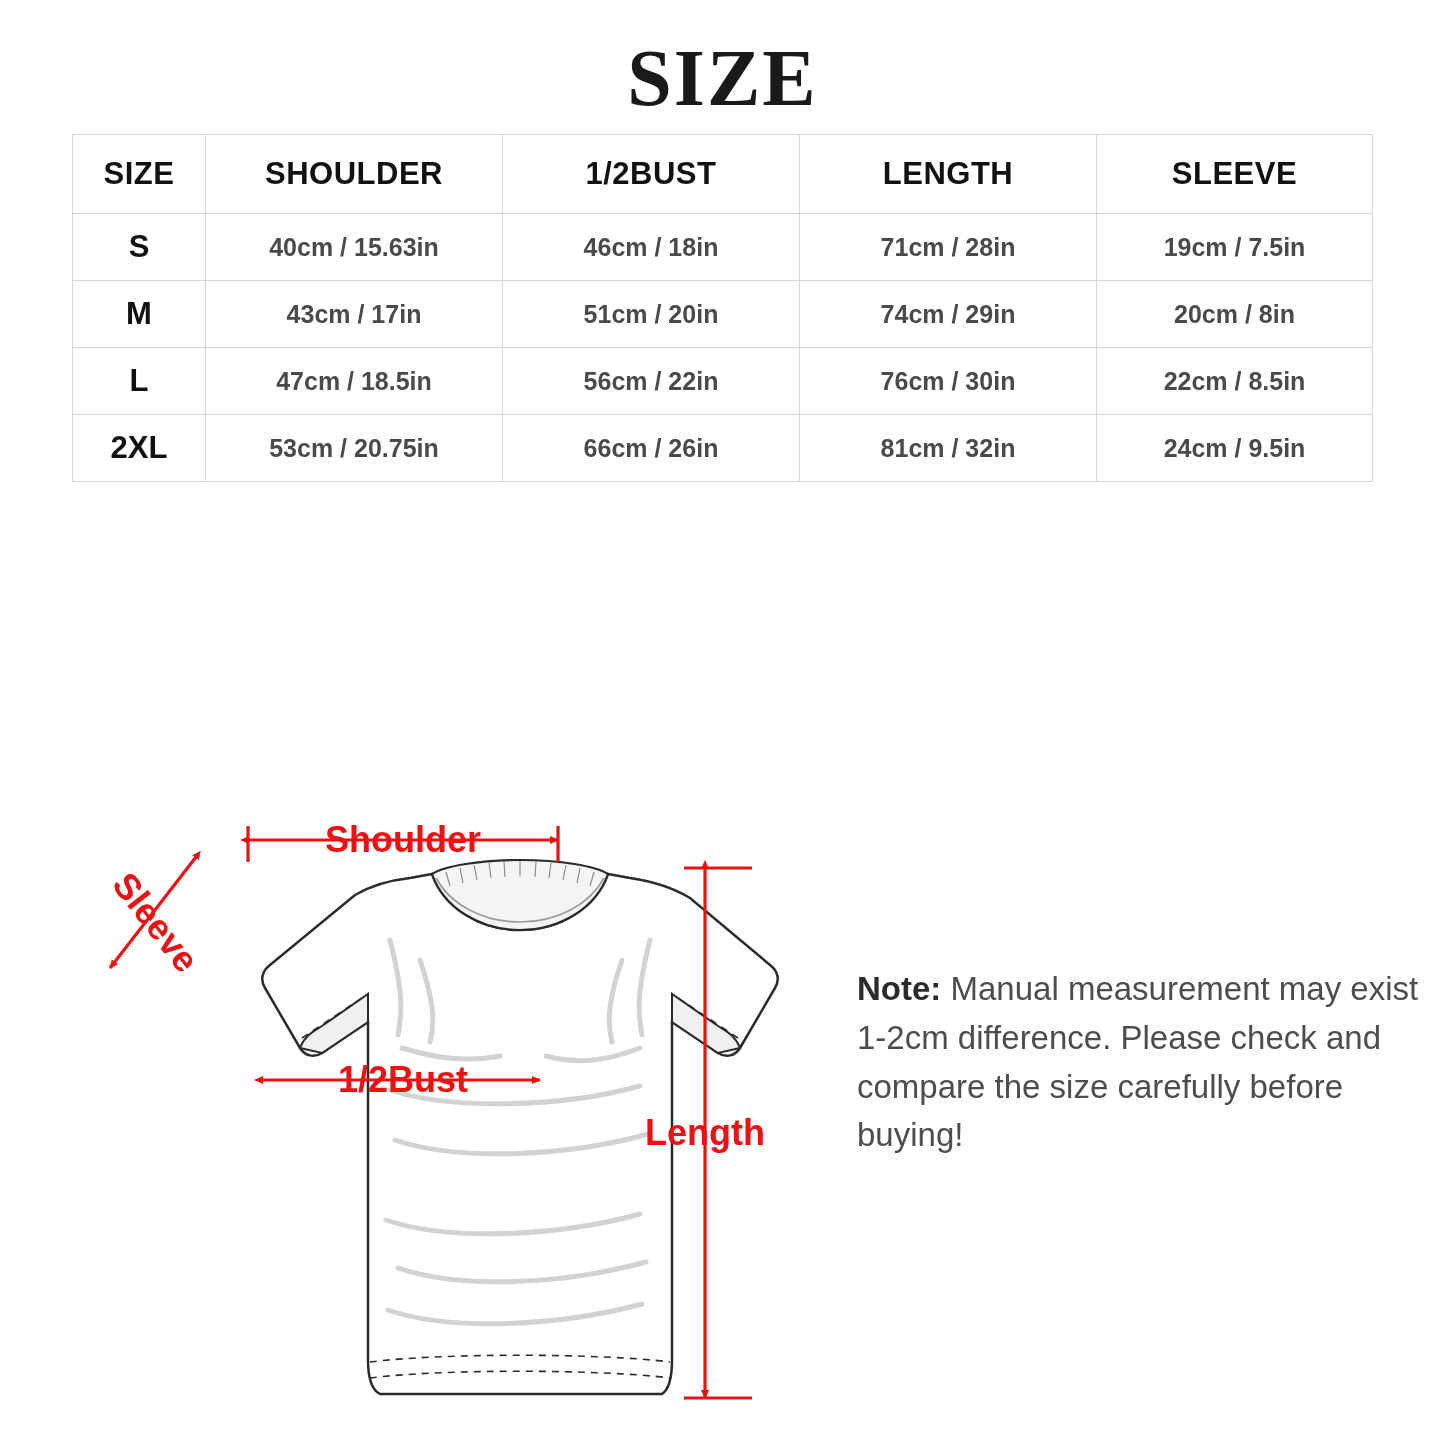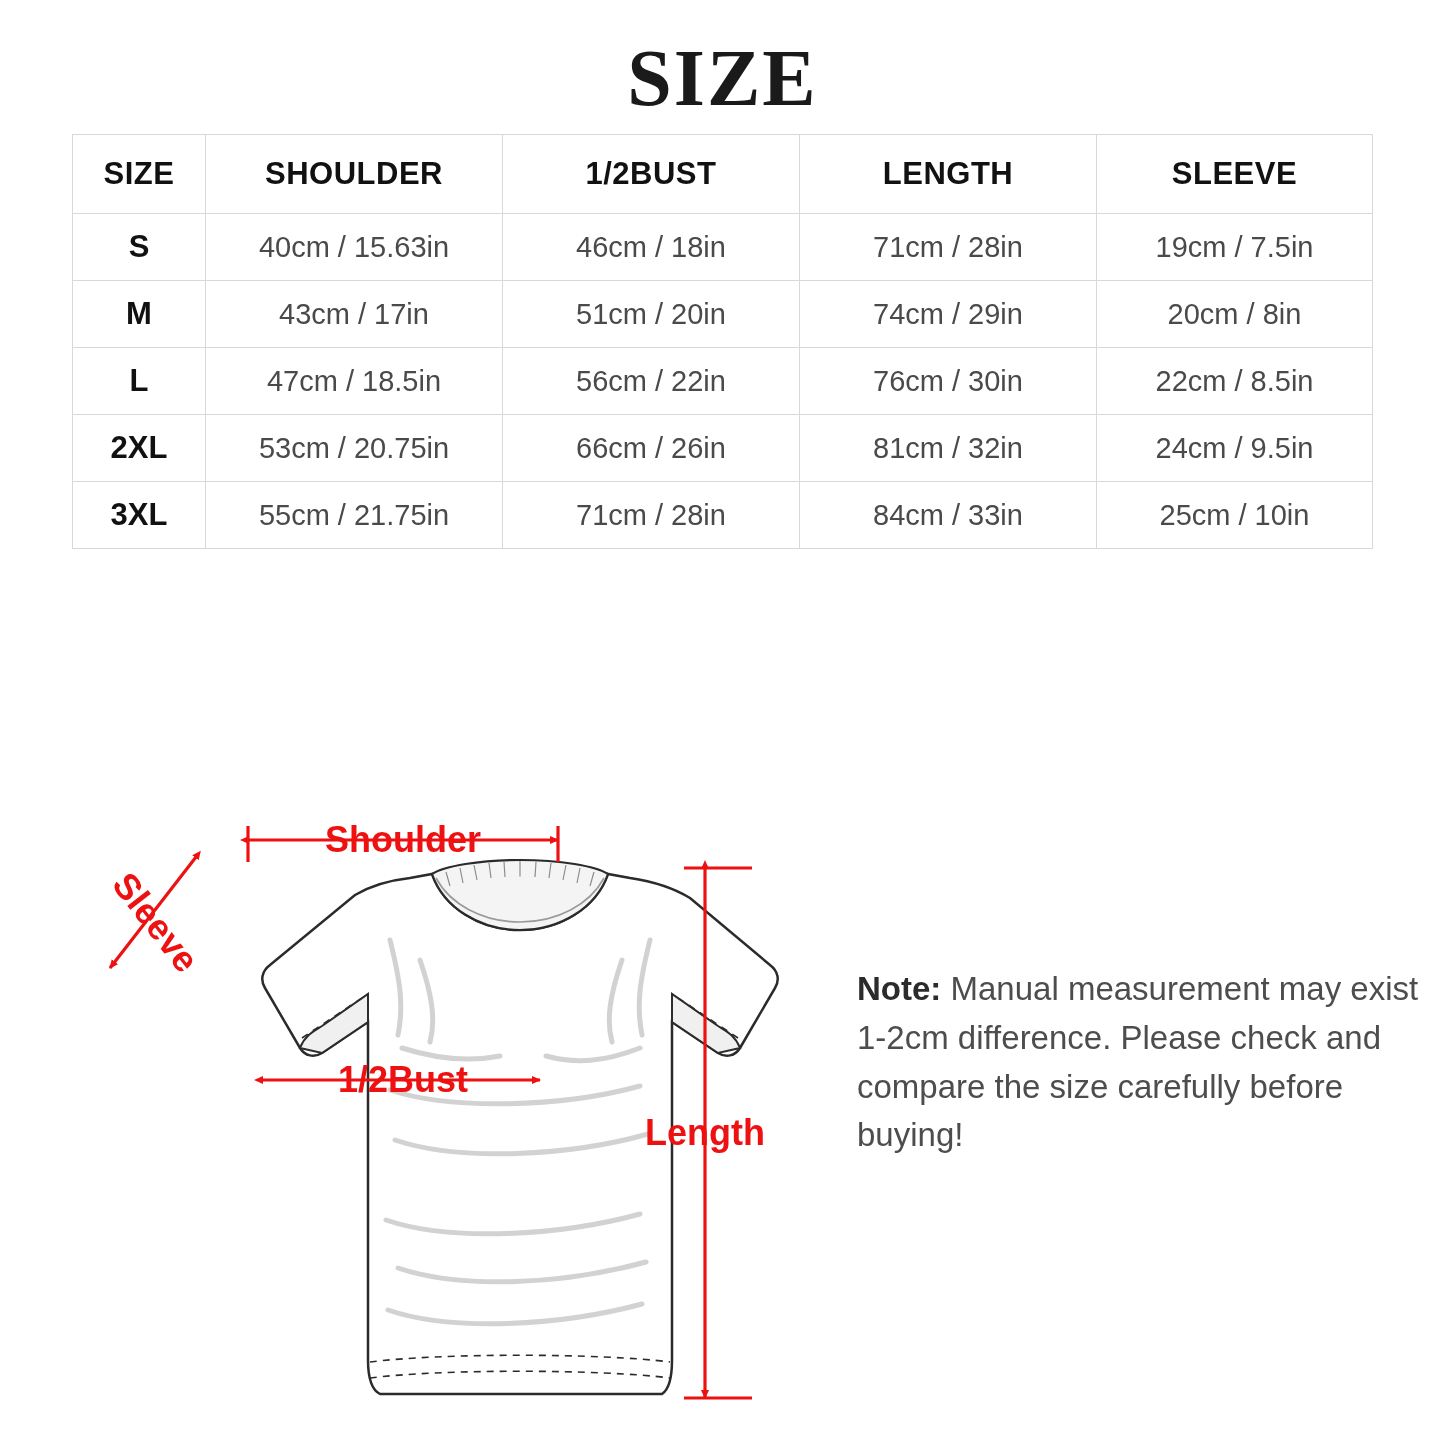--- a/index.html
+++ b/index.html
@@ -41,24 +41,24 @@
     vertical-align: middle;
   }
   table.size-table th {
     font-size: 31px;
     font-weight: 700;
     color: #111111;
     height: 76px;
     letter-spacing: 0.5px;
   }
   table.size-table td {
-    font-size: 29px;
+    font-size: 25px;
     color: #4a4a4a;
     height: 64px;
-    font-weight: 400;
+    font-weight: 700;
   }
   table.size-table td.size-cell {
     font-weight: 700;
     color: #111111;
     font-size: 31px;
   }
   col.c-size  { width: 133px; }
   col.c-sh    { width: 297px; }
   col.c-bust  { width: 297px; }
   col.c-len   { width: 297px; }
@@ -132,27 +132,20 @@
         <td>56cm / 22in</td>
         <td>76cm / 30in</td>
         <td>22cm / 8.5in</td>
       </tr>
       <tr>
         <td class="size-cell">2XL</td>
         <td>53cm / 20.75in</td>
         <td>66cm / 26in</td>
         <td>81cm / 32in</td>
         <td>24cm / 9.5in</td>
-      </tr>
-      <tr>
-        <td class="size-cell">3XL</td>
-        <td>55cm / 21.75in</td>
-        <td>71cm / 28in</td>
-        <td>84cm / 33in</td>
-        <td>25cm / 10in</td>
       </tr>
     </tbody>
   </table>
 </div>
 
 <div class="diagram">
   <svg width="1445" height="655" viewBox="0 0 1445 655" xmlns="http://www.w3.org/2000/svg">
     <defs>
       <marker id="arrR" markerWidth="10" markerHeight="10" refX="8" refY="4" orient="auto" markerUnits="userSpaceOnUse">
         <path d="M0,0 L9,4 L0,8 z" fill="#ee1111"></path>

